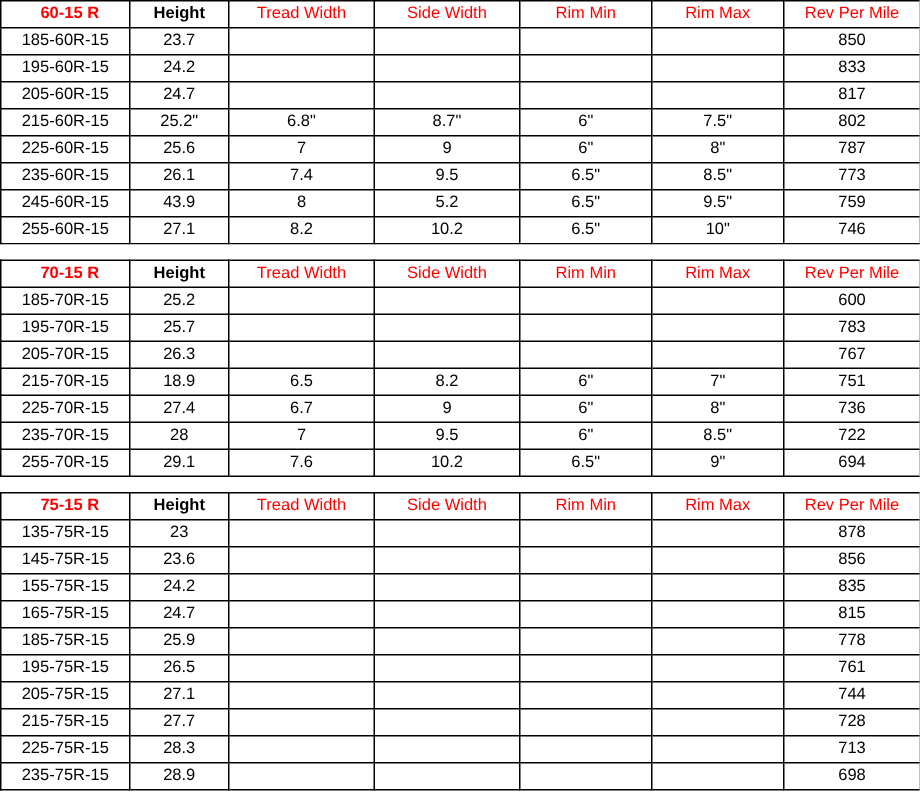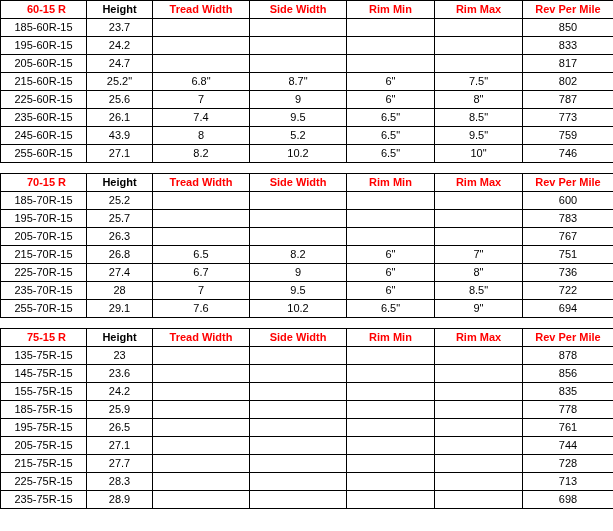--- a/index.html
+++ b/index.html
@@ -51,21 +51,21 @@
     font-weight: bold;
     text-align: left;
     padding-left: 6px !important;
   }
   .hdr-plain {
     color: #000000;
     font-weight: bold;
   }
   .hdr-red {
     color: #ff0000;
-    font-weight: bold;
+    font-weight: normal;
   }
   td.size-cell {
     text-align: center;
     margin-top: 29px;
   }
   .spacer-block {
     height: 10px;
     width: 613px;
     background: #ffffff;
   }
@@ -212,21 +212,21 @@
             <td class="size-cell">205-70R-15</td>
             <td>26.3</td>
             <td></td>
             <td></td>
             <td></td>
             <td></td>
             <td>767</td>
           </tr>
           <tr>
             <td class="size-cell">215-70R-15</td>
-            <td>26.8</td>
+            <td>18.9</td>
             <td>6.5</td>
             <td>8.2</td>
             <td>6"</td>
             <td>7"</td>
             <td>751</td>
           </tr>
           <tr>
             <td class="size-cell">225-70R-15</td>
             <td>27.4</td>
             <td>6.7</td>
@@ -297,20 +297,29 @@
           <tr>
             <td class="size-cell">155-75R-15</td>
             <td>24.2</td>
             <td></td>
             <td></td>
             <td></td>
             <td></td>
             <td>835</td>
           </tr>
           <tr>
+            <td class="size-cell">165-75R-15</td>
+            <td>24.7</td>
+            <td></td>
+            <td></td>
+            <td></td>
+            <td></td>
+            <td>815</td>
+          </tr>
+          <tr>
             <td class="size-cell">185-75R-15</td>
             <td>25.9</td>
             <td></td>
             <td></td>
             <td></td>
             <td></td>
             <td>778</td>
           </tr>
           <tr>
             <td class="size-cell">195-75R-15</td>

